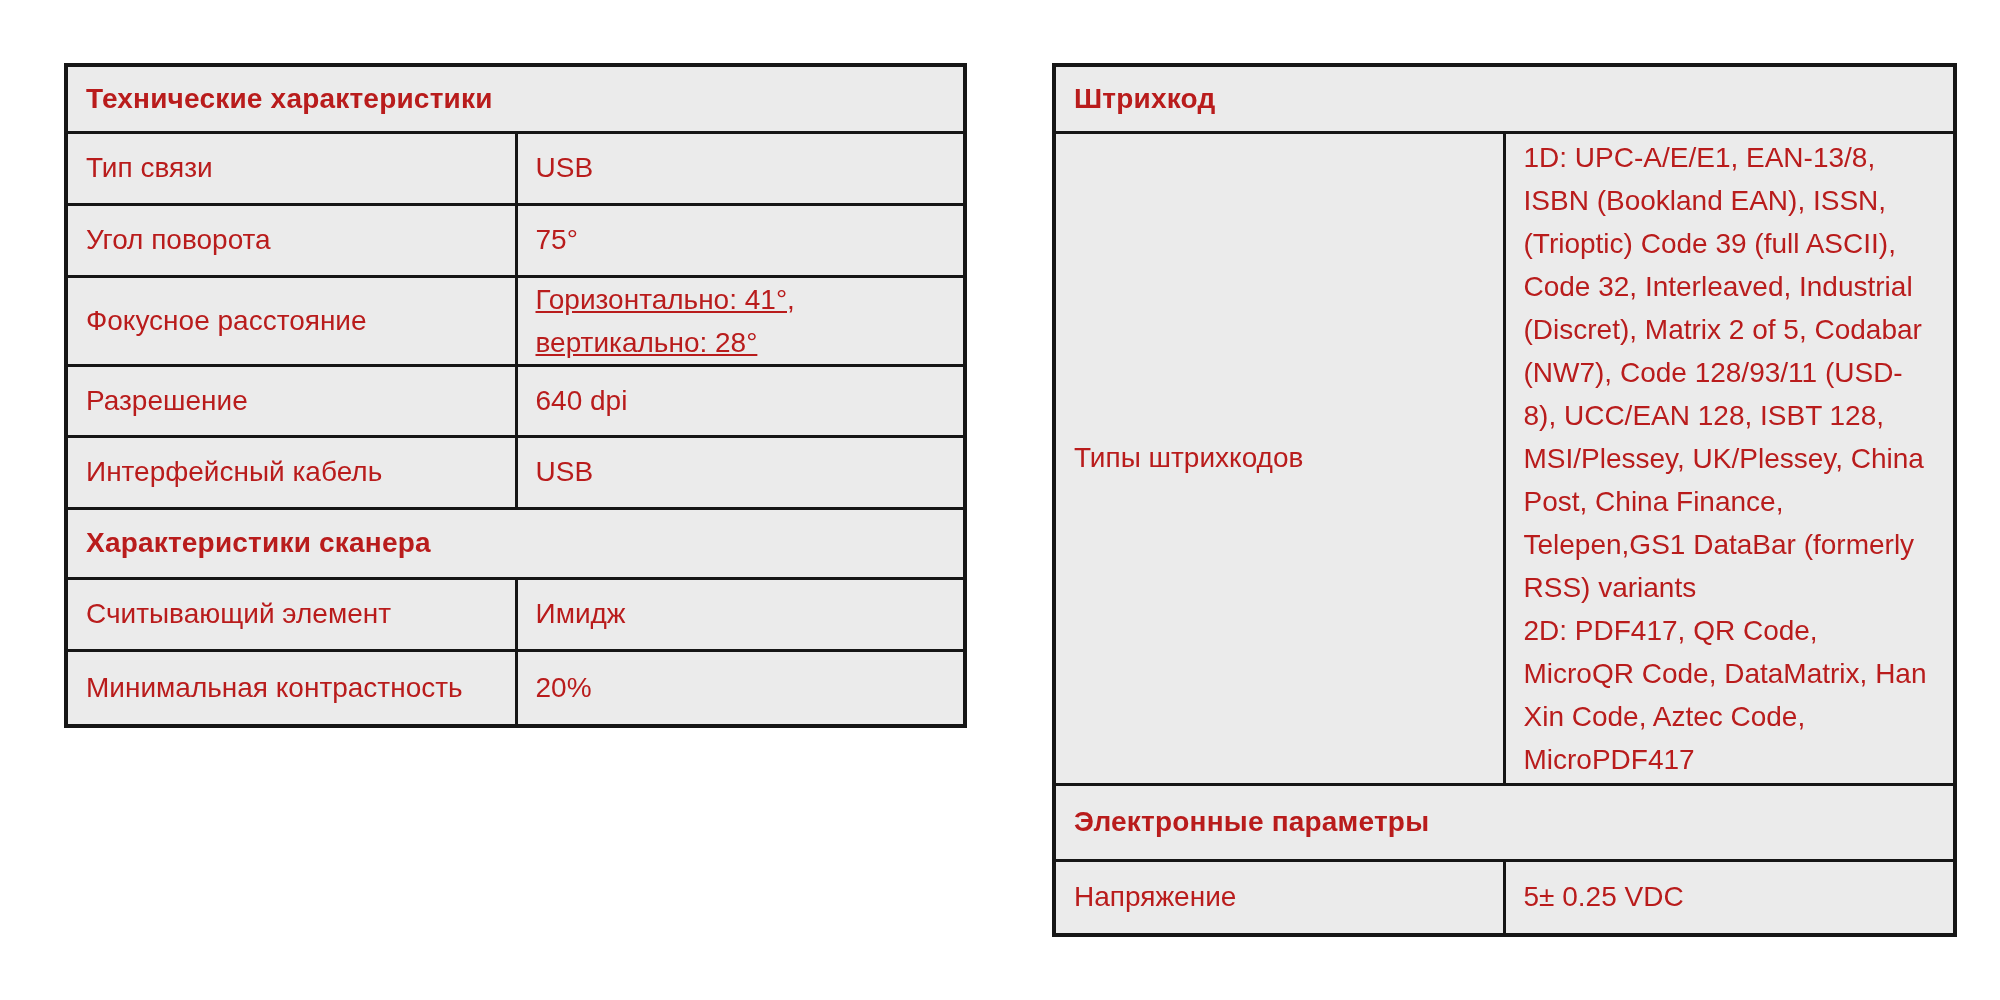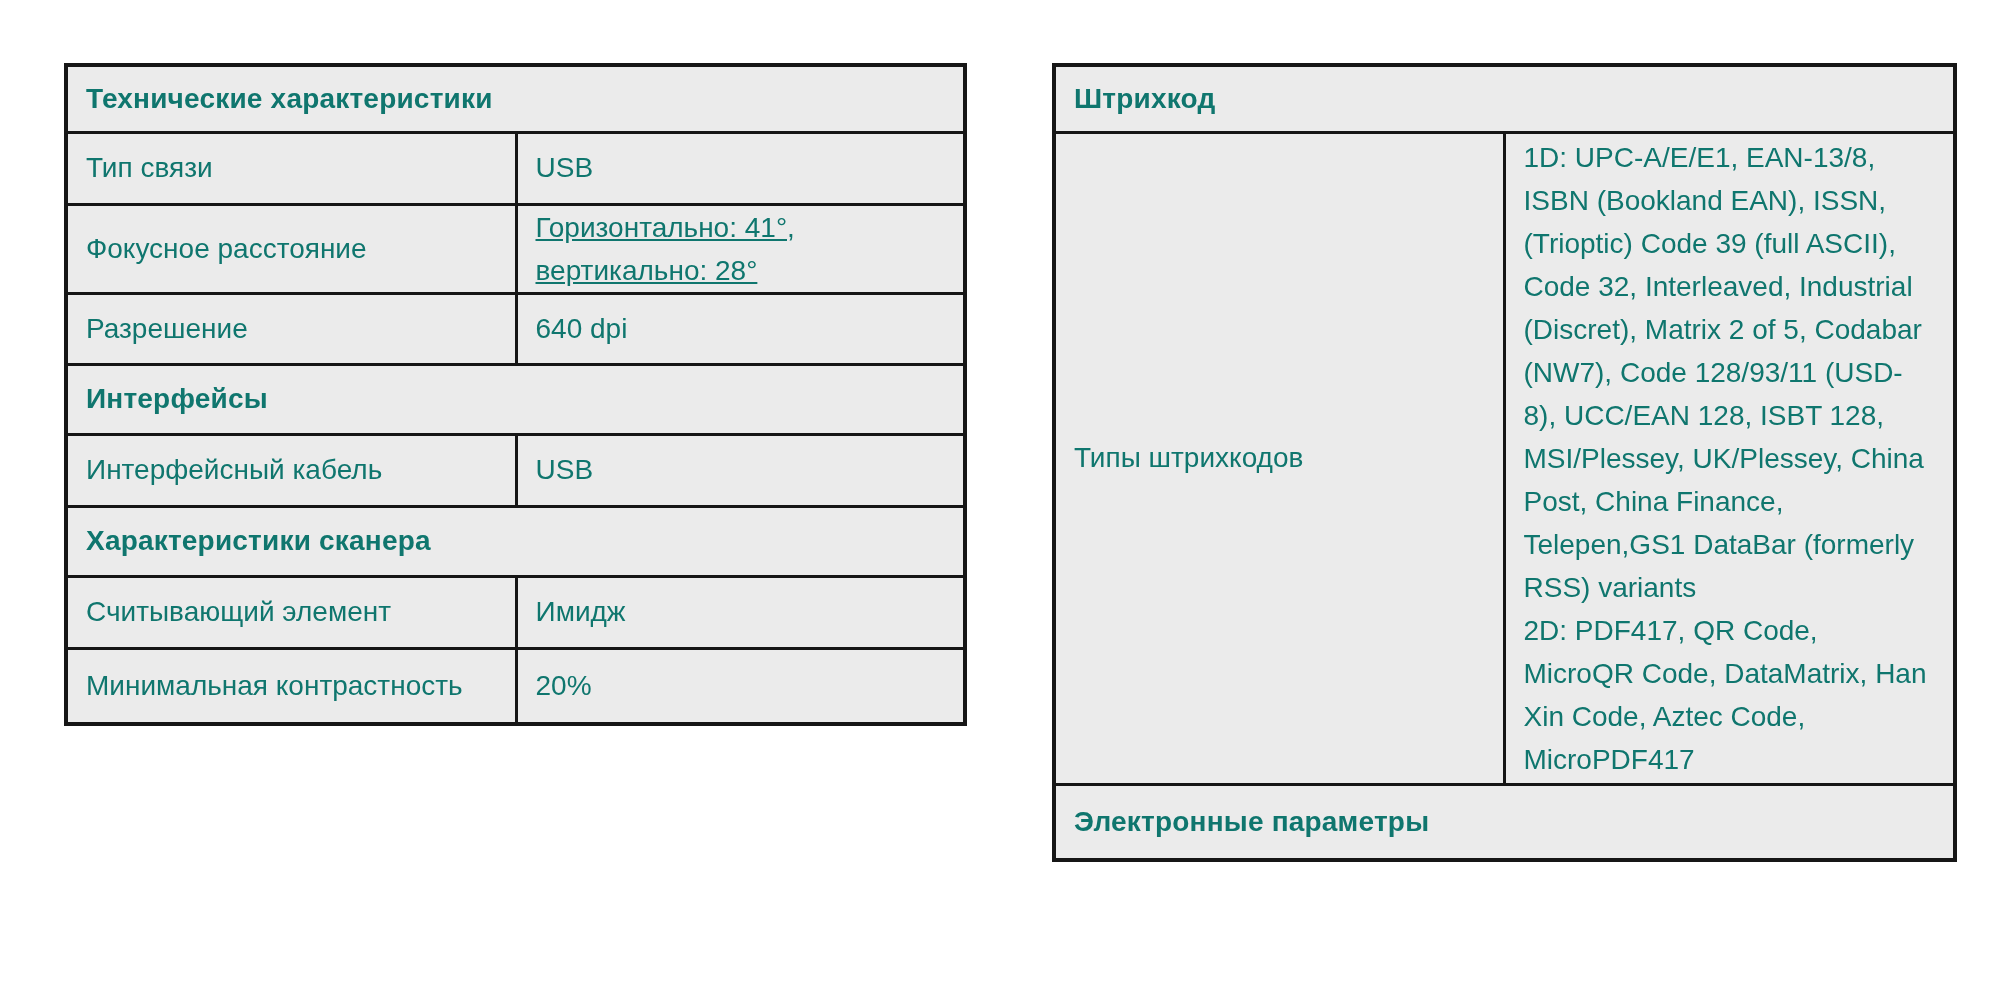--- a/index.html
+++ b/index.html
@@ -14,21 +14,21 @@
     font-family: "Liberation Sans", "DejaVu Sans", sans-serif;
     color: #161616;
   }
   table.spec {
     position: absolute;
     border-collapse: collapse;
     table-layout: fixed;
     background: #ebebeb;
     border: 4px solid #161616;
     font-size: 28px;
-    color: #0f766e;
+    color: #b91c1c;
   }
   table.spec td {
     border: 3px solid #161616;
     padding: 0 18px;
     vertical-align: middle;
     overflow: hidden;
   }
   td.head {
     font-weight: 600;
     letter-spacing: 0.2px;
@@ -56,32 +56,33 @@
       <col style="width:449px">
     </colgroup>
   <tbody>
       <tr style="height:67px">
     <td class="head" colspan="2">Технические характеристики</td>
   </tr>
   <tr style="height:72px">
     <td>Тип связи</td>
     <td>USB</td>
   </tr>
+  <tr style="height:72px">
+    <td>Угол поворота</td>
+    <td>75°</td>
+  </tr>
   <tr style="height:89px">
     <td>Фокусное расстояние</td>
     <td>
       <div class="wrap2">Горизонтально: 41°, вертикально: 28°</div>
     </td>
   </tr>
   <tr style="height:71px">
     <td>Разрешение</td>
     <td>640 dpi</td>
-  </tr>
-  <tr style="height:70px">
-    <td class="head" colspan="2">Интерфейсы</td>
   </tr>
   <tr style="height:72px">
     <td>Интерфейсный кабель</td>
     <td>USB</td>
   </tr>
   <tr style="height:70px">
     <td class="head" colspan="2">Характеристики сканера</td>
   </tr>
   <tr style="height:72px">
     <td>Считывающий элемент</td>
@@ -106,14 +107,18 @@
   <tr style="height:652px">
     <td>Типы штрихкодов</td>
     <td class="bigcell">
       <div><span class="b">1D</span><span>: UPC-A/E/E1, EAN-13/8, ISBN (Bookland EAN), ISSN, (Trioptic) Code 39 (full ASCII), Code 32, Interleaved, Industrial (Discret), Matrix 2 of 5, Codabar (NW7), Code 128/93/11 (USD-8), UCC/EAN 128, ISBT 128, MSI/Plessey, UK/Plessey, China Post, China Finance, Telepen,GS1 DataBar (formerly RSS) variants</span></div>
       <div><span class="b">2D</span><span>: PDF417, QR Code, MicroQR Code, DataMatrix, Han Xin Code, Aztec Code, MicroPDF417</span></div>
     </td>
   </tr>
   <tr style="height:76px">
     <td class="head" colspan="2">Электронные параметры</td>
   </tr>
+  <tr style="height:75px">
+    <td>Напряжение</td>
+    <td>5± 0.25 VDC</td>
+  </tr>
 </tbody>
   </table>
 
 </body></html>

